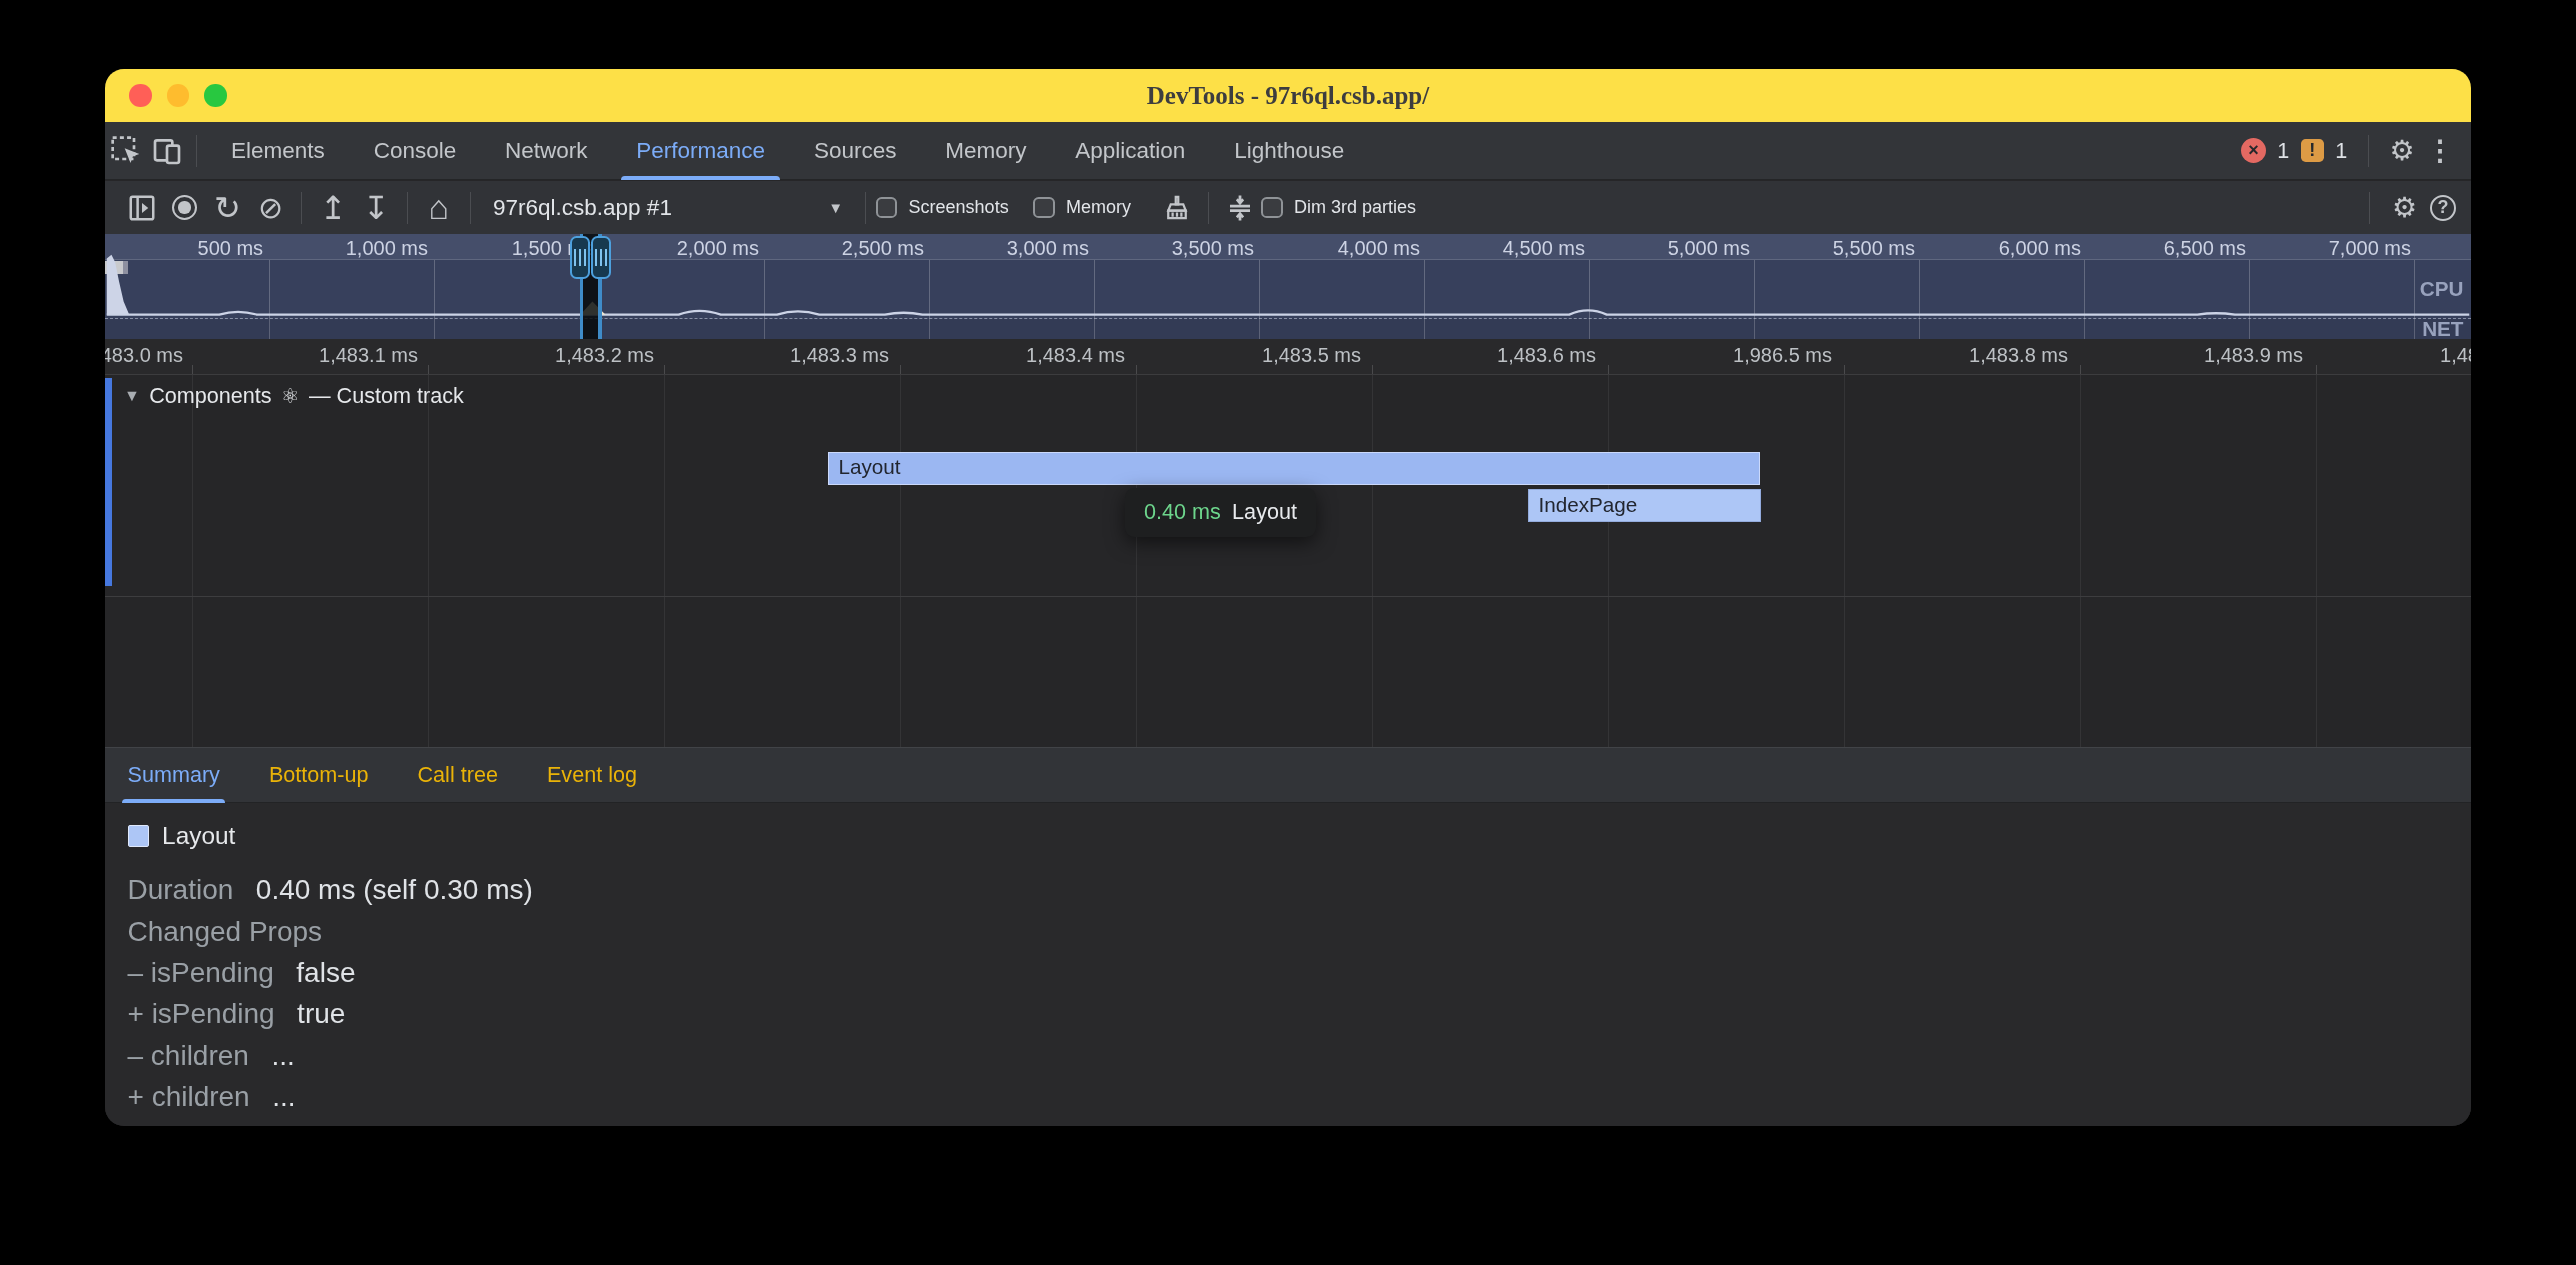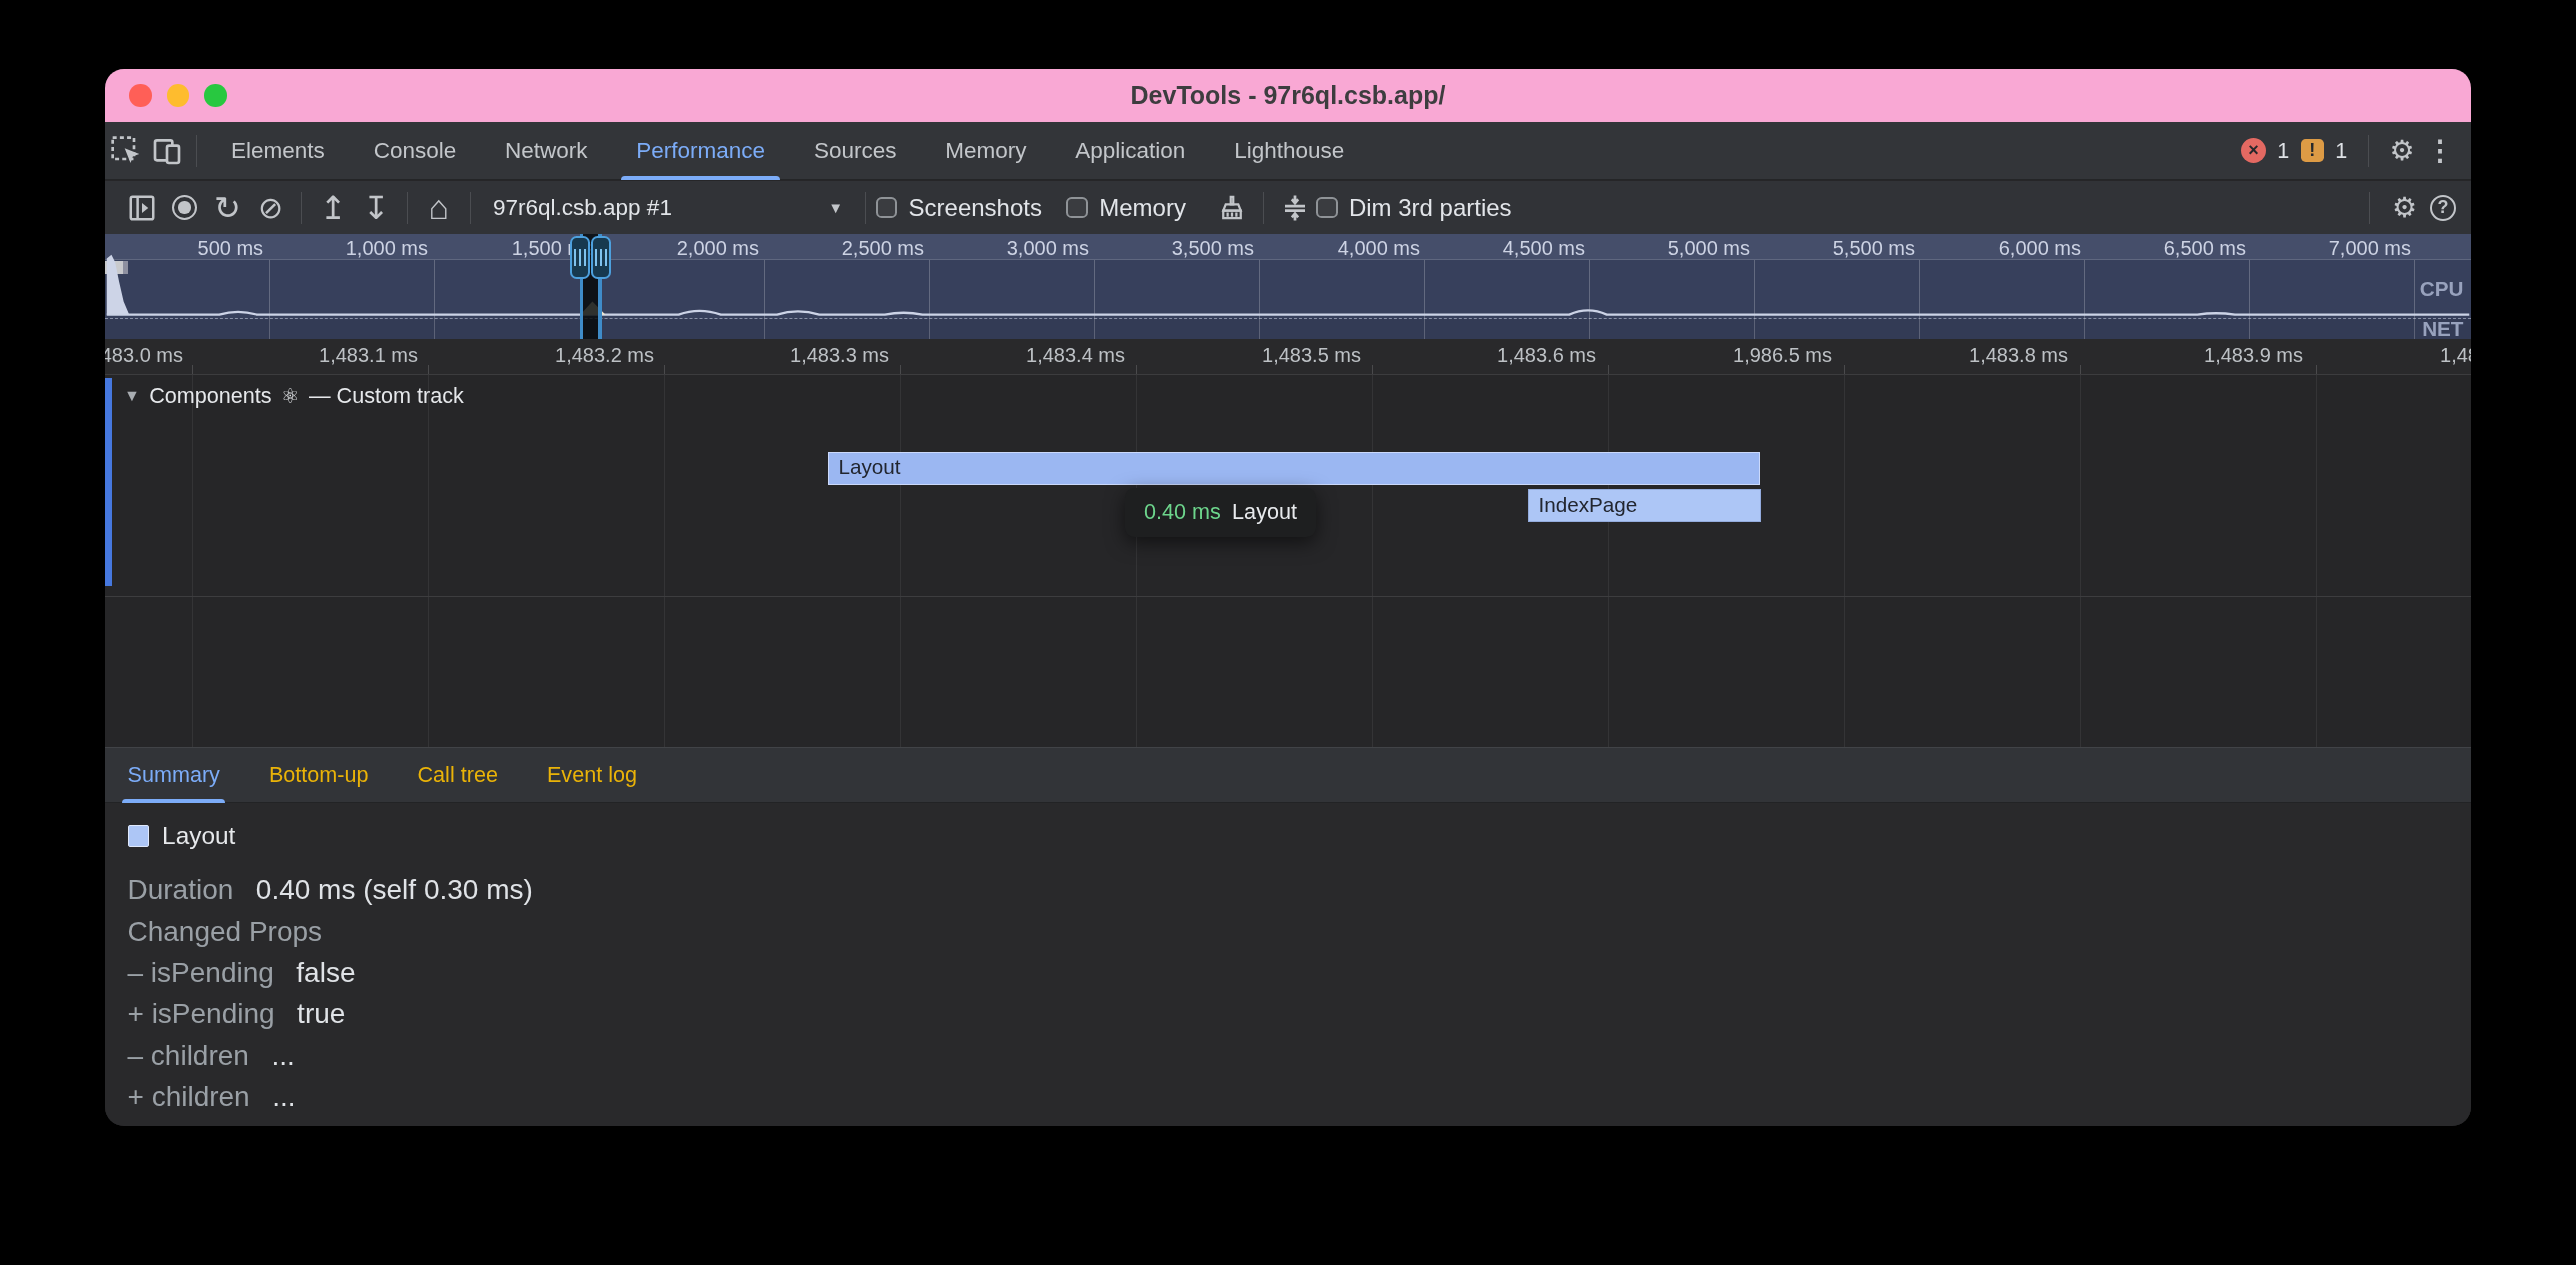--- a/index.html
+++ b/index.html
@@ -4,21 +4,21 @@
 <style>
   * { margin:0; padding:0; box-sizing:border-box; }
   html,body { width:2576px; height:1265px; background:#000; overflow:hidden;
     font-family:"Liberation Sans", sans-serif; }
   .window { position:absolute; left:105px; top:69px; width:2366px; height:1057px;
     border-radius:19px; overflow:hidden; background:#262628;
     box-shadow:0 38px 113px rgba(0,0,0,.65); }
 
   
   .titlebar { position:absolute; left:0; top:0; width:100%; height:68px;
-    background:#f9a8d4; border-bottom:0.9px solid #c8c7c5; }
+    background:#fde047; border-bottom:0.9px solid #c8c7c5;font-family:Liberation Serif, serif; }
   .lights { position:absolute; left:24.4px; top:15px; display:flex; gap:15px; }
   .light { width:22.5px; height:22.5px; border-radius:50%; }
   .light.red{ background:#ff5f57; } .light.yellow{ background:#febc2e; } .light.green{ background:#28c840; }
   .win-title { position:absolute; left:0; right:0; top:0; height:53px; line-height:53px;
     text-align:center; font-size:25px; font-weight:bold; color:#3d3d3f; }
 
   
   .tabbar { position:absolute; left:0; top:53px; width:100%; height:58px; background:#333539;
     display:flex; align-items:center; border-bottom:0.9px solid #242527; }
   .tb-icon { width:41px; height:41px; display:grid; place-items:center; color:#c2c5c9; flex:0 0 auto; }
@@ -41,21 +41,21 @@
     display:flex; align-items:center; padding-left:15px; border-bottom:0.9px solid #1e1f21; }
   .tbtn { width:43px; height:43px; display:grid; place-items:center; color:#c2c5c9; flex:0 0 auto; }
   .rec-outer { width:25px; height:25px; border:2.8px solid #c2c5c9; border-radius:50%;
     display:grid; place-items:center; }
   .rec-inner { width:12.2px; height:12.2px; border-radius:50%; background:#c2c5c9; }
   .selector { display:flex; align-items:center; width:376px; height:43px; padding:0 13px;
     color:#e2e5e9; font-size:22.5px; flex:0 0 auto; }
   .selector .caret { margin-left:auto; font-size:15px; color:#c2c5c9; }
   .cbx { width:21.6px; height:21.6px; border:2.3px solid #8f9397; border-radius:5.6px; background:#3a3c40;
     margin-right:11.3px; flex:0 0 auto; }
-  .chk-label { color:#e2e5e9; font-size:24px; margin-right:24.4px; }
+  .chk-label { color:#e2e5e9; font-size:18px; margin-right:24.4px; }
   .chk-group { display:flex; align-items:center; flex:0 0 auto; }
   .toolbar-right { margin-left:auto; display:flex; align-items:center; gap:13px; padding-right:15px; }
   .help-circ { width:26px; height:26px; border:2.3px solid #c2c5c9; border-radius:50%;
     color:#c2c5c9; font-size:18px; font-weight:bold; display:grid; place-items:center; }
 
   
   .overview { position:absolute; left:0; top:165px; width:100%; height:105px; background:#37405c; }
   .ov-gridlines { position:absolute; inset:0;
     background:repeating-linear-gradient(90deg, transparent 0 164px, rgba(255,255,255,.22) 164px 165px); }
   .ov-labelband { position:absolute; left:0; top:0; width:100%; height:26px; background:#454e6a;

